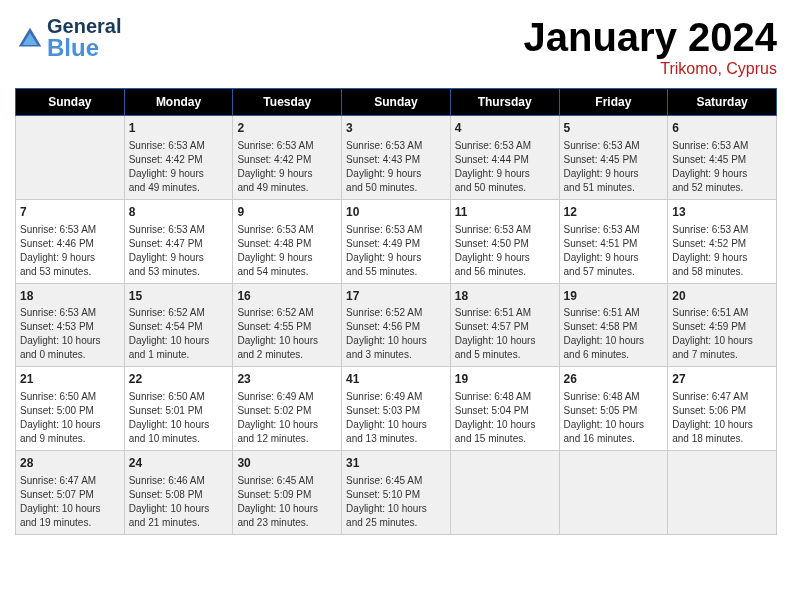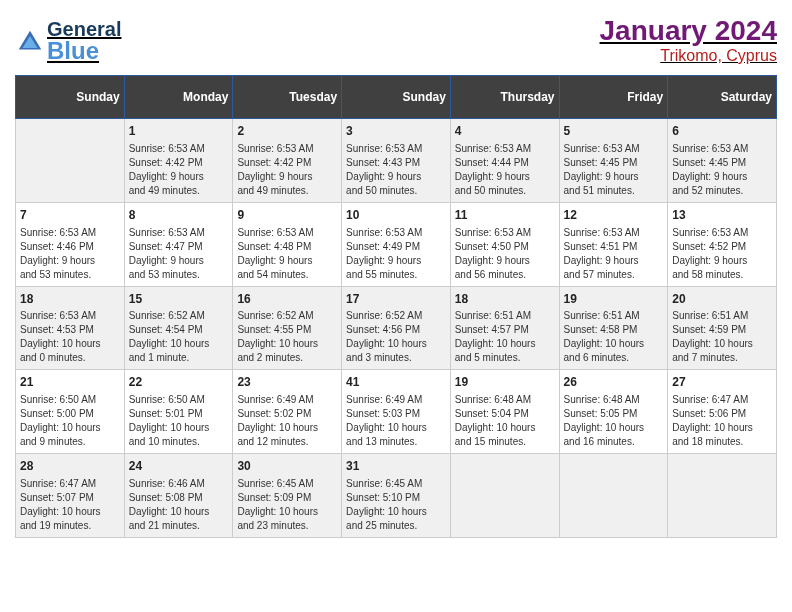--- a/index.html
+++ b/index.html
@@ -10,55 +10,54 @@
       height: 612px;
       overflow: hidden;
     }
     .container {
       width: 792px;
       padding: 15px 15px 10px 15px;
     }
     .header {
       display: flex;
       justify-content: space-between;
-      align-items: flex-end;
+      align-items: flex-start;
       margin-bottom: 10px;
-      text-decoration: underline;
     }
     .logo {
       display: flex;
       align-items: center;
     }
     .logo-icon {
       width: 30px;
       height: 30px;
       margin-right: 2px;
     }
     .title-block {
       text-align: right;
     }
     .month-title {
-      font-size: 28px;
+      font-size: 40px;
       font-weight: bold;
-      color: #701a75;
+      color: #000000;
     }
     .location {
       font-size: 16px;
       color: #b91c1c;
     }
     table {
       width: 100%;
       border-collapse: collapse;
       font-size: 10.5px;
     }
     thead tr th {
-      background-color: #404040;
+      background-color: #000000;
       color: #fff;
-      padding: 14px 4px;
-      text-align: right;
+      padding: 6px 4px;
+      text-align: center;
       font-size: 12px;
       font-weight: bold;
       border: 1px solid #2a5a9a;
     }
     tbody tr {
       height: 80px;
     }
     tbody tr:nth-child(odd) {
       background-color: #f0f0f0;
     }

